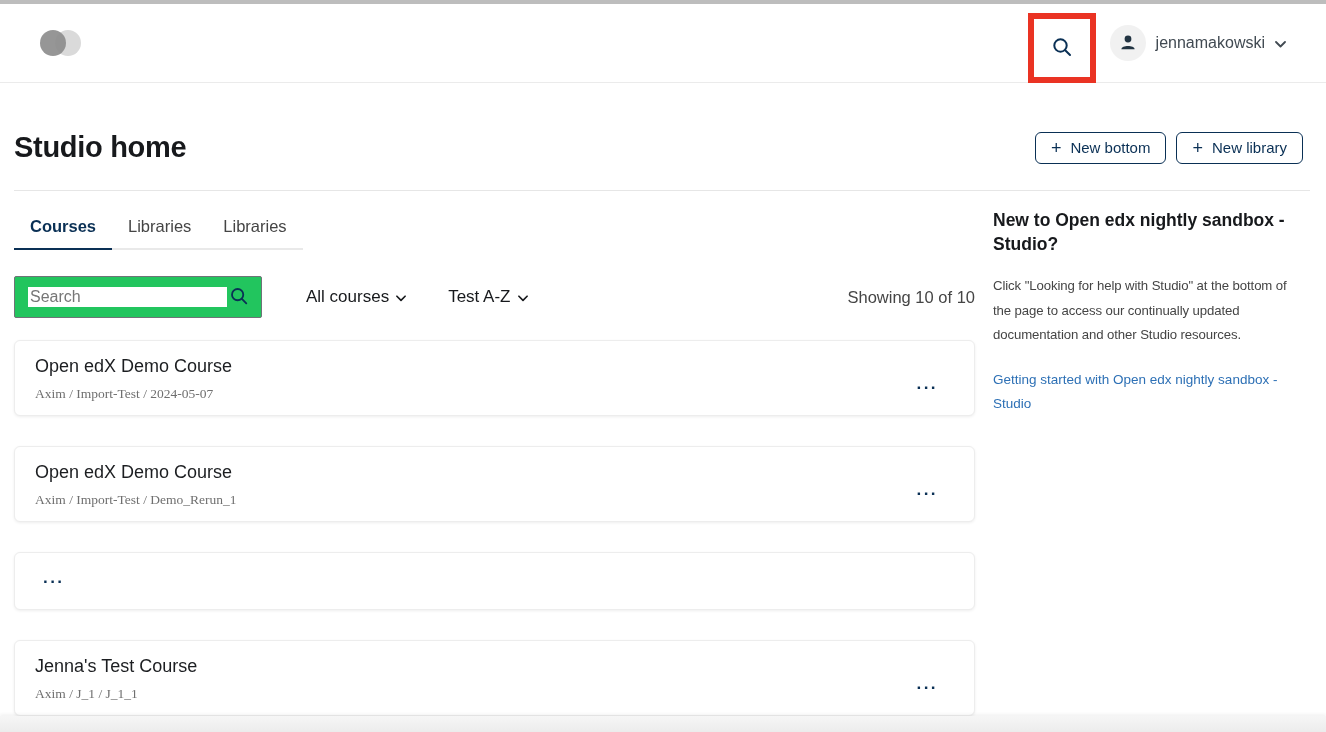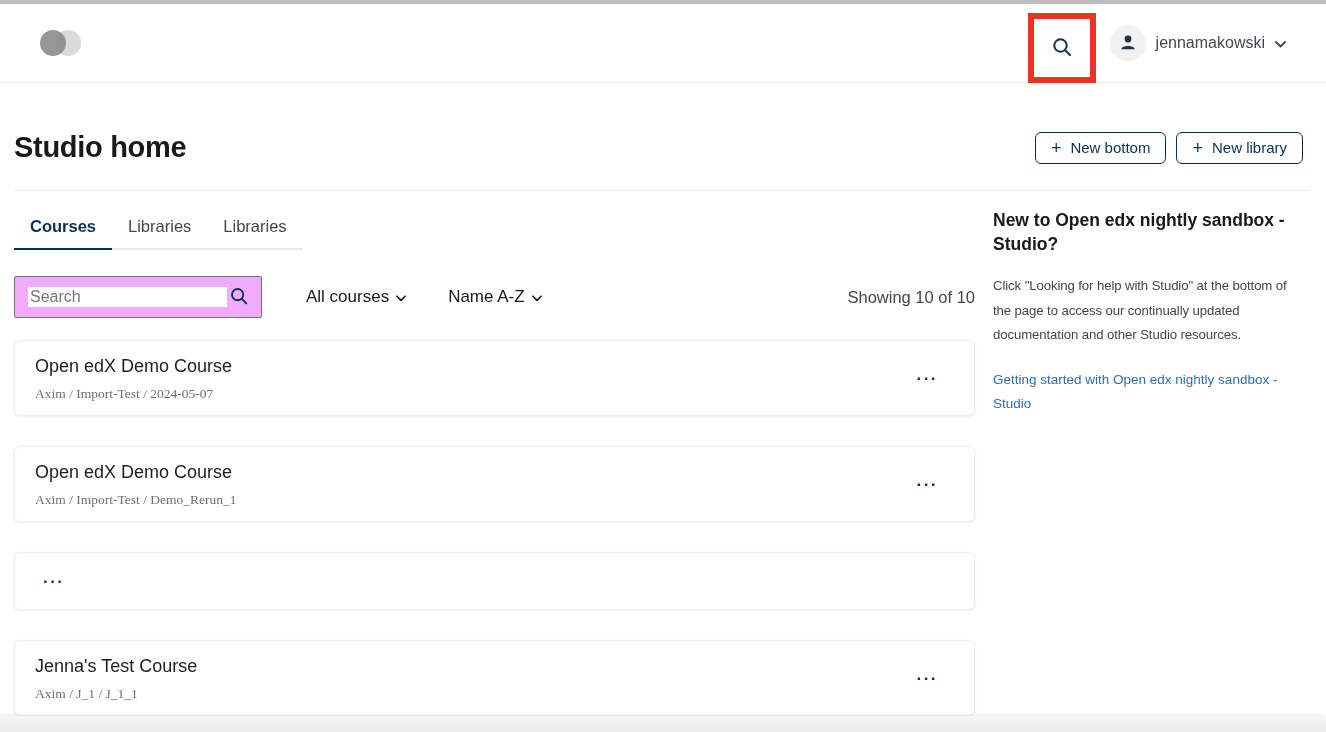--- a/index.html
+++ b/index.html
@@ -101,21 +101,21 @@
     color: #0a3055; font-weight: 600;
     border-bottom: 2px solid #0a3055; margin-bottom: -2px;
   }
 
   
   .filter-row { display: flex; align-items: center; margin-top: 26px; }
   .search-box {
     width: 248px; height: 42px;
     border: 1px solid #6f7377; border-radius: 2px;
     display: flex; align-items: center; padding: 0 10px 0 13px;
-    background: #f0abfc;
+    background: #22c55e;
   }
   .search-box input {
     flex: 1; border: none; outline: none; font-size: 16px;
     color: #17191c; min-width: 0;
     font-family: "Liberation Sans", sans-serif;
   }
   .search-box input::placeholder { color: #767676; }
   .dropdown {
     display: flex; align-items: center; gap: 7px;
     background: none; border: none; cursor: pointer;
@@ -126,21 +126,21 @@
   .dd2 { margin-left: 30px; }
   .showing { margin-left: auto; font-size: 16.5px; color: #454545; }
 
   
   .course-list { margin-top: 22px; display: flex; flex-direction: column; gap: 30px; }
   .card {
     background: #fff;
     border: 1px solid #ededed; border-radius: 6px;
     box-shadow: 0 1px 3px rgba(0,0,0,.07);
     padding: 15px 20px 13px;
-    display: flex; align-items: center; justify-content: space-between;
+    display: flex; align-items: flex-end; justify-content: space-between;
     cursor: pointer;
   }
   .card-title { font-size: 18px; color: #1c1e21; margin-bottom: 9px; }
   .card-path { font-size: 13.5px; color: #6f6f6f; font-family: Liberation Serif, serif; }
   .ellipsis-btn {
     background: none; border: none; cursor: pointer;
     color: #0a3055; font-weight: 900; font-size: 17px;
     letter-spacing: 1.5px; padding: 4px 8px; margin-right: 8px;
     font-family: "Liberation Sans", sans-serif;
   }
@@ -250,21 +250,21 @@
         <button class="dropdown dd1">
           <span>All courses</span>
           <span>
             <svg width="10" height="7" viewBox="0 0 11 7" fill="none">
               <path d="M1 1 L5.5 5.5 L10 1" stroke="#17191c" stroke-width="1.8" stroke-linecap="round" stroke-linejoin="round"></path>
             </svg>
           </span>
         </button>
 
         <button class="dropdown dd2">
-          <span>Name A-Z</span>
+          <span>Test A-Z</span>
           <span>
             <svg width="10" height="7" viewBox="0 0 11 7" fill="none">
               <path d="M1 1 L5.5 5.5 L10 1" stroke="#17191c" stroke-width="1.8" stroke-linecap="round" stroke-linejoin="round"></path>
             </svg>
           </span>
         </button>
 
         <span class="showing">Showing 10 of 10</span>
       </div>
 

